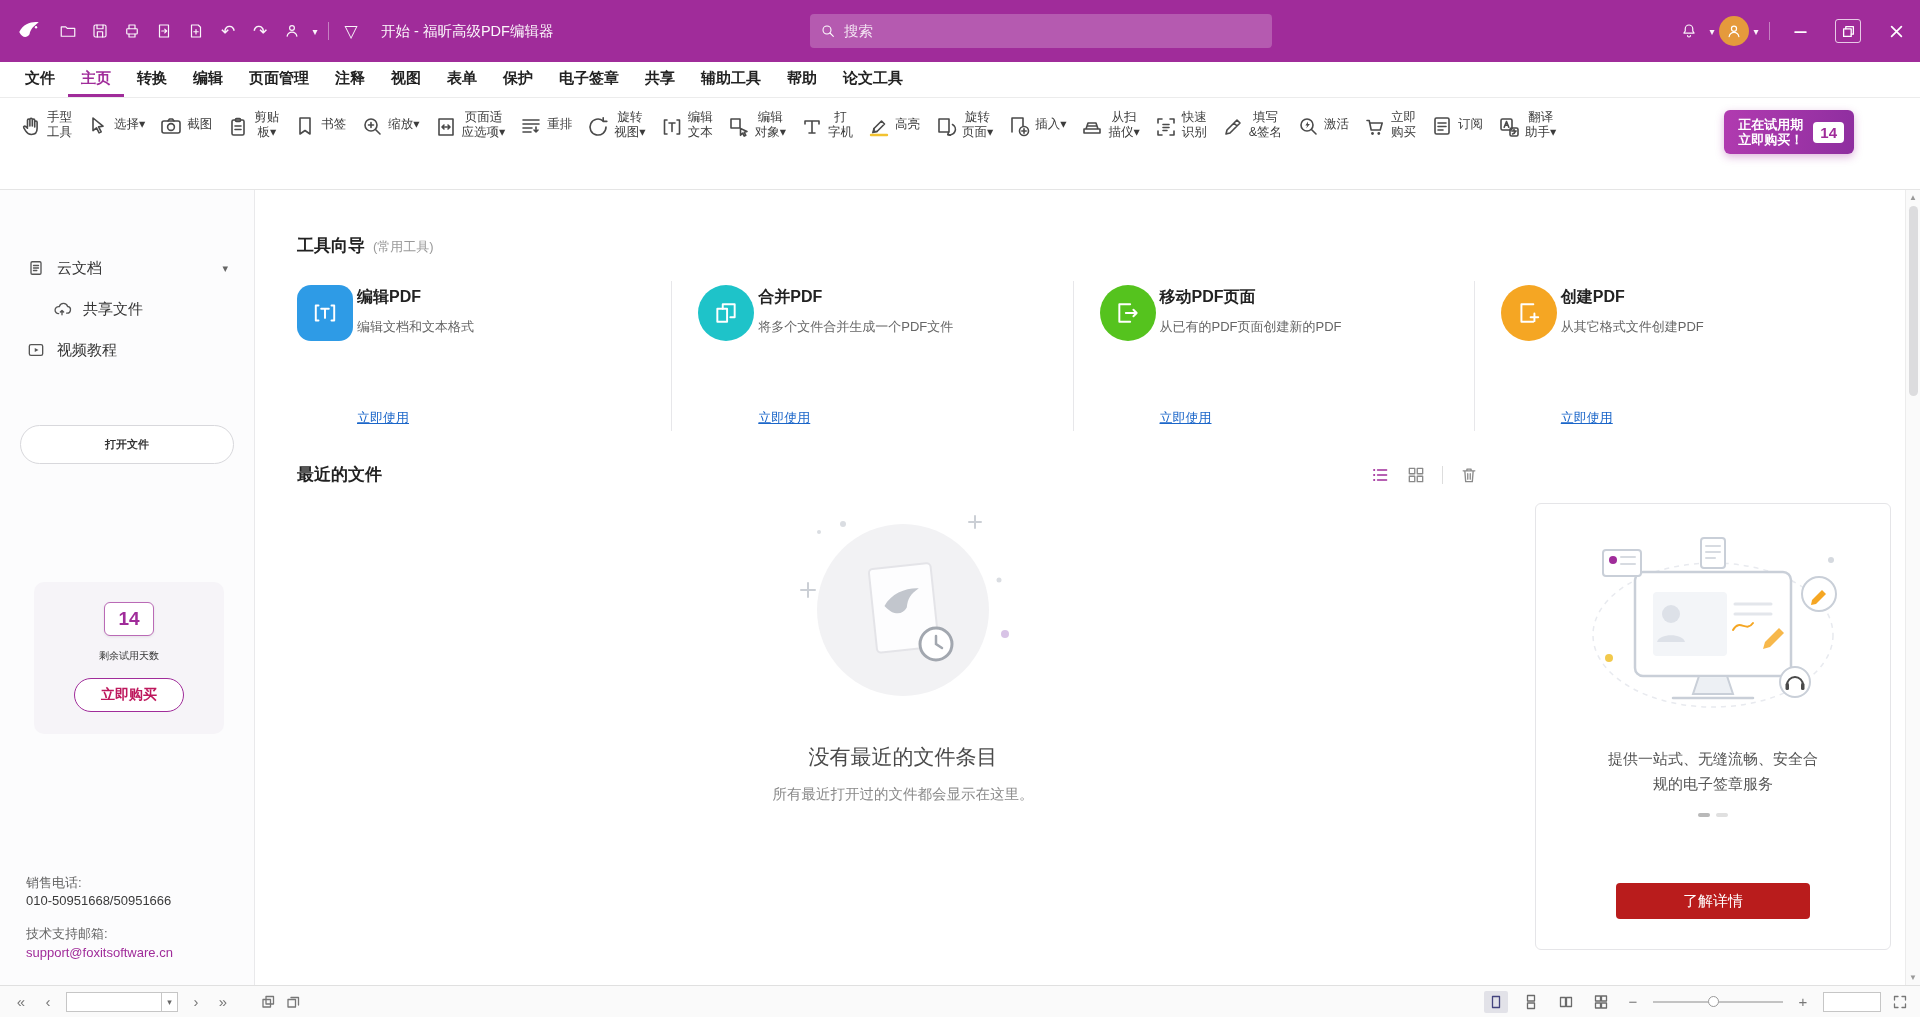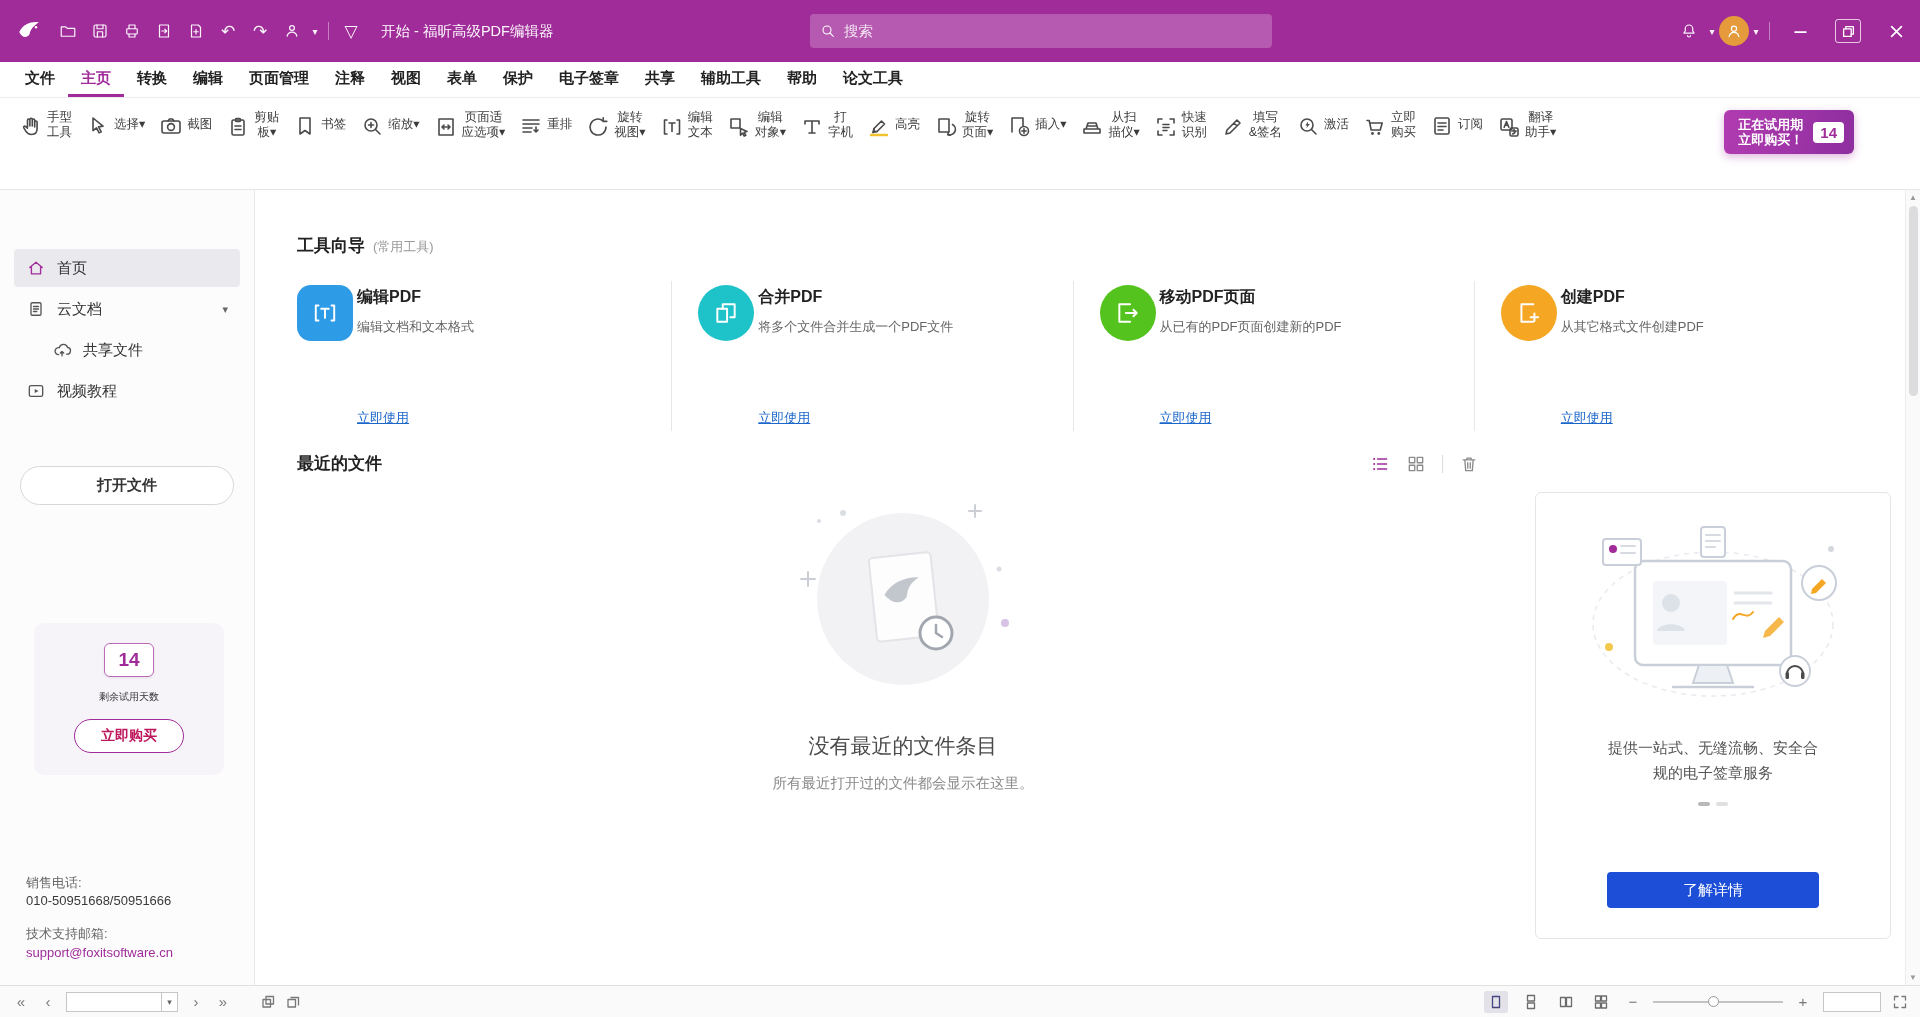--- a/index.html
+++ b/index.html
@@ -41,21 +41,21 @@
 
   
   .mainrow{display:flex;height:795px}
   .sidebar{width:255px;background:#FCFCFD;border-right:1px solid #E9E9EB;padding-top:56px;position:relative;flex:none}
   .side-item{display:flex;align-items:center;gap:11px;margin:3px 14px;padding:9px 12px;border-radius:4px;font-size:15px;color:#333}
   .side-item.active{background:#E9E9EE}
   .side-item .sic{width:20px;height:20px;color:#555;flex:none}
   .side-item.active .sic{color:#A02C9A}
   .side-item .caret{margin-left:auto;color:#666;font-size:11px}
   .side-sub{margin-left:40px}
-  .open-file-btn{margin:56px 20px 0;height:39px;border:1px solid #D8D8DC;border-radius:20px;display:flex;align-items:center;justify-content:center;font-weight:bold;font-size:15px;color:#333;background:#fff}
+  .open-file-btn{margin:56px 20px 0;height:39px;border:1px solid #D8D8DC;border-radius:20px;display:flex;align-items:center;justify-content:center;font-weight:bold;font-size:11px;color:#333;background:#fff}
   .trial-card{margin:118px 30px 0 34px;background:#F6F4F8;border-radius:10px;text-align:center;padding:20px 10px 22px}
   .trial-days{display:inline-block;background:#fff;border:1px solid #BA6AB6;border-radius:6px;color:#A02C9A;font-weight:bold;font-size:19px;padding:5px 13px;box-shadow:0 1px 3px rgba(0,0,0,.08)}
   .trial-cap{margin-top:13px;font-size:10px;color:#333}
   .trial-buy{margin-top:15px;display:inline-block;background:#fff;border:1.5px solid #A02C9A;border-radius:18px;color:#be185d;font-weight:bold;font-size:14px;padding:7px 26px}
   .contact{position:absolute;left:26px;bottom:22px;font-size:13px;color:#666;line-height:1.45}
   .contact .val{color:#3A3A3A;margin-bottom:14px}
   .contact .mail{color:#A02C9A}
 
   .content{flex:1;padding:44px 0 0 42px;position:relative;min-width:0}
   .sect-title-row{display:flex;align-items:baseline;gap:8px}
@@ -63,35 +63,35 @@
   .sect-sub{font-size:13px;color:#999}
   .cards-row{display:flex;margin-top:24px;padding-right:30px}
   .card{flex:1;display:flex;gap:4px;height:150px;padding:4px 20px 4px 0}
   .card + .card{border-left:1px solid #E7E7EA;padding-left:26px}
   .card-ic{width:56px;height:56px;border-radius:50%;flex:none;display:flex;align-items:center;justify-content:center;color:#fff}
   .card-ic.sq{border-radius:14px}
   .card-body{display:flex;flex-direction:column;min-width:0}
   .card-title{font-size:16px;font-weight:bold;color:#222;margin-top:2px}
   .card-desc{font-size:13px;color:#666;margin-top:10px}
   .card-link{margin-top:auto;font-size:13px;color:#1B66C9;text-decoration:underline}
-  .recent-row{display:flex;margin-top:21px;padding-right:14px}
+  .recent-row{display:flex;margin-top:32px;padding-right:14px}
   .left-col{flex:1;min-width:0}
   .recent-header{display:flex;align-items:center;padding-right:30px}
   .rh-icons{margin-left:auto;display:flex;align-items:center;gap:16px;color:#8A8A8A}
   .rh-icons .v-active{color:#A02C9A}
   .rh-div{width:1px;height:18px;background:#DDD}
   .empty{display:flex;flex-direction:column;align-items:center;margin-top:6px}
   .empty-title{font-size:21px;color:#4A4A4A;margin-top:8px}
   .empty-sub{font-size:14.5px;color:#8A8A8A;margin-top:14px}
   .promo{width:356px;margin-left:26px;margin-top:40px;height:447px;border:1px solid #E5E5E8;border-radius:6px;background:#fff;display:flex;flex-direction:column;align-items:center;padding:26px 20px 30px}
   .promo-text{font-size:15px;color:#555;line-height:1.65;text-align:center;margin-top:14px}
   .promo-dots{display:flex;gap:6px;margin-top:16px}
   .pd{width:12px;height:4px;border-radius:2px;background:#E0E0E0}
   .pd.on{background:#B9B9B9}
-  .promo-btn{margin-top:auto;width:212px;height:36px;background:#1d4ed8;border-radius:4px;color:#fff;font-size:15px;display:flex;align-items:center;justify-content:center}
+  .promo-btn{margin-top:auto;width:194px;height:36px;background:#b91c1c;border-radius:4px;color:#fff;font-size:15px;display:flex;align-items:center;justify-content:center}
   .scrollcol{width:15px;border-left:1px solid #ECECEC;background:#FAFAFA;display:flex;flex-direction:column;align-items:center;padding:3px 0;color:#999;font-size:8px;flex:none}
   .scroll-thumb{width:9px;height:190px;background:#DCDCDE;border-radius:5px;margin-top:4px}
   .scroll-down{margin-top:auto}
 
   
   .statusbar{height:32px;border-top:1px solid #E0E0E0;background:#FAFAFA;display:flex;align-items:center;padding:0 12px;gap:9px;color:#777}
   .sb-glyph{font-size:15px;width:18px;text-align:center}
   .page-box{display:flex;height:20px;border:1px solid #C6C6C6;background:#fff}
   .page-box input{width:94px;border:none;outline:none;font-family:inherit;font-size:12px;padding:0 4px}
   .page-box .dd{width:16px;border-left:1px solid #C6C6C6;display:flex;align-items:center;justify-content:center;font-size:9px;color:#666}
@@ -436,28 +436,20 @@
   <div class="trial-badge">
     <span class="txt prel">正在试用期
 立即购买！</span>
     <span class="days">14</span>
   </div>
 </div>
 
 <div class="mainrow">
 
   <div class="sidebar">
-    <div class="side-item active">
-      <span class="sic">
-          <svg class="ic" width="20" height="20" viewBox="0 0 24 24">
-            <path d="M4.5 11.5L12 5l7.5 6.5M6.5 10.5V19h11v-8.5"></path>
-          </svg>
-        </span>
-      <span>首页</span>
-    </div>
     <div class="side-item">
       <span class="sic">
           <svg class="ic" width="20" height="20" viewBox="0 0 24 24">
             <rect x="6" y="4.5" width="12" height="15" rx="1.5"></rect>
             <path d="M9 9h6M9 12h6M9 15h4"></path>
           </svg>
         </span>
       <span>云文档</span>
       <span class="caret">▾</span>
     </div>

